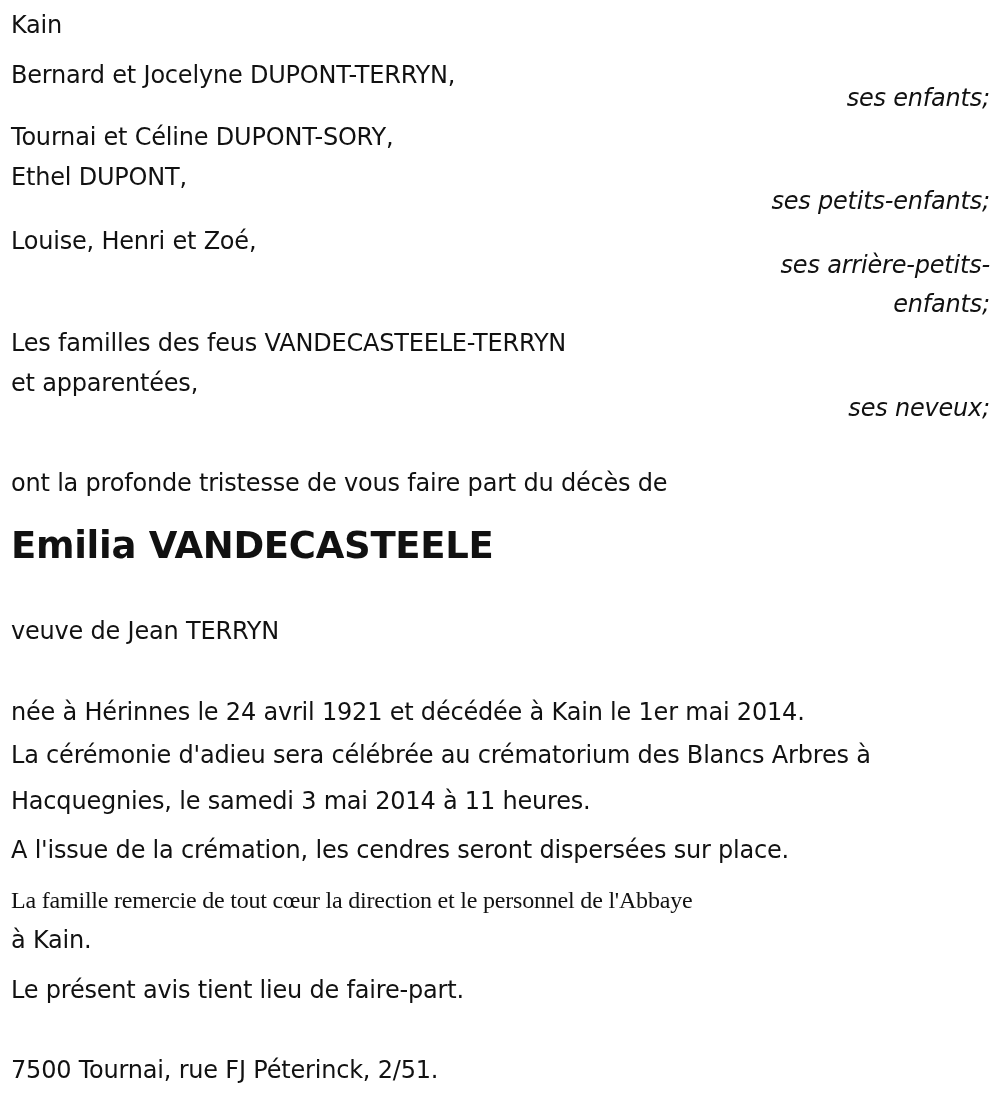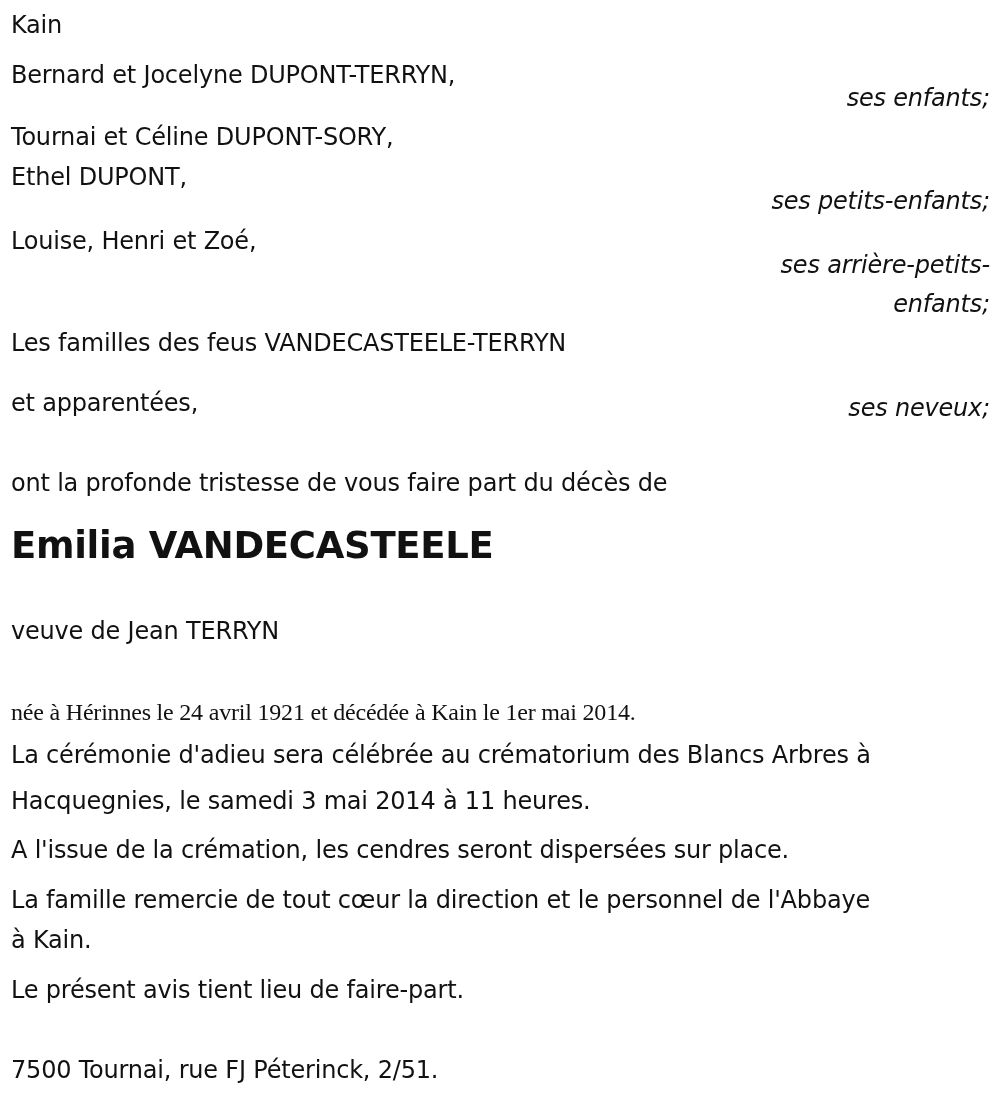--- a/index.html
+++ b/index.html
@@ -49,36 +49,36 @@
 
   <div class="line" style="top:122px;">Tournai et Céline DUPONT-SORY,</div>
   <div class="line" style="top:162px;">Ethel DUPONT,</div>
   <div class="right" style="top:186px;">ses petits-enfants;</div>
 
   <div class="line" style="top:226px;">Louise, Henri et Zoé,</div>
   <div class="right" style="top:250px;">ses arrière-petits-</div>
   <div class="right" style="top:289px;">enfants;</div>
 
   <div class="line" style="top:328px;">Les familles des feus VANDECASTEELE-TERRYN</div>
-  <div class="line" style="top:388px;">et apparentées,</div>
+  <div class="line" style="top:368px;">et apparentées,</div>
   <div class="right" style="top:393px;margin-left:44px;">ses neveux;</div>
 
   <div class="line" style="top:468px;">ont la profonde tristesse de vous faire part du décès de</div>
 
   <div class="title">Emilia VANDECASTEELE</div>
 
   <div class="line" style="top:616px;">veuve de Jean TERRYN</div>
 
-  <div class="line" style="top:697px;font-family:Liberation Serif, serif;">née à Hérinnes le 24 avril 1921 et décédée à Kain le 1er mai 2014.</div>
+  <div class="line" style="top:697px;">née à Hérinnes le 24 avril 1921 et décédée à Kain le 1er mai 2014.</div>
 
   <div class="line" style="top:740px;">La cérémonie d'adieu sera célébrée au crématorium des Blancs Arbres à</div>
   <div class="line" style="top:786px;">Hacquegnies, le samedi 3 mai 2014 à 11 heures.</div>
 
   <div class="line" style="top:835px;">A l'issue de la crémation, les cendres seront dispersées sur place.</div>
 
-  <div class="line" style="top:885px;">La famille remercie de tout cœur la direction et le personnel de l'Abbaye</div>
+  <div class="line" style="top:885px;font-family:Liberation Serif, serif;">La famille remercie de tout cœur la direction et le personnel de l'Abbaye</div>
   <div class="line" style="top:925px;">à Kain.</div>
 
   <div class="line" style="top:975px;">Le présent avis tient lieu de faire-part.</div>
 
   <div class="line" style="top:1055px;">7500 Tournai, rue FJ Péterinck, 2/51.</div>
 
 </div>
 
 </body></html>

